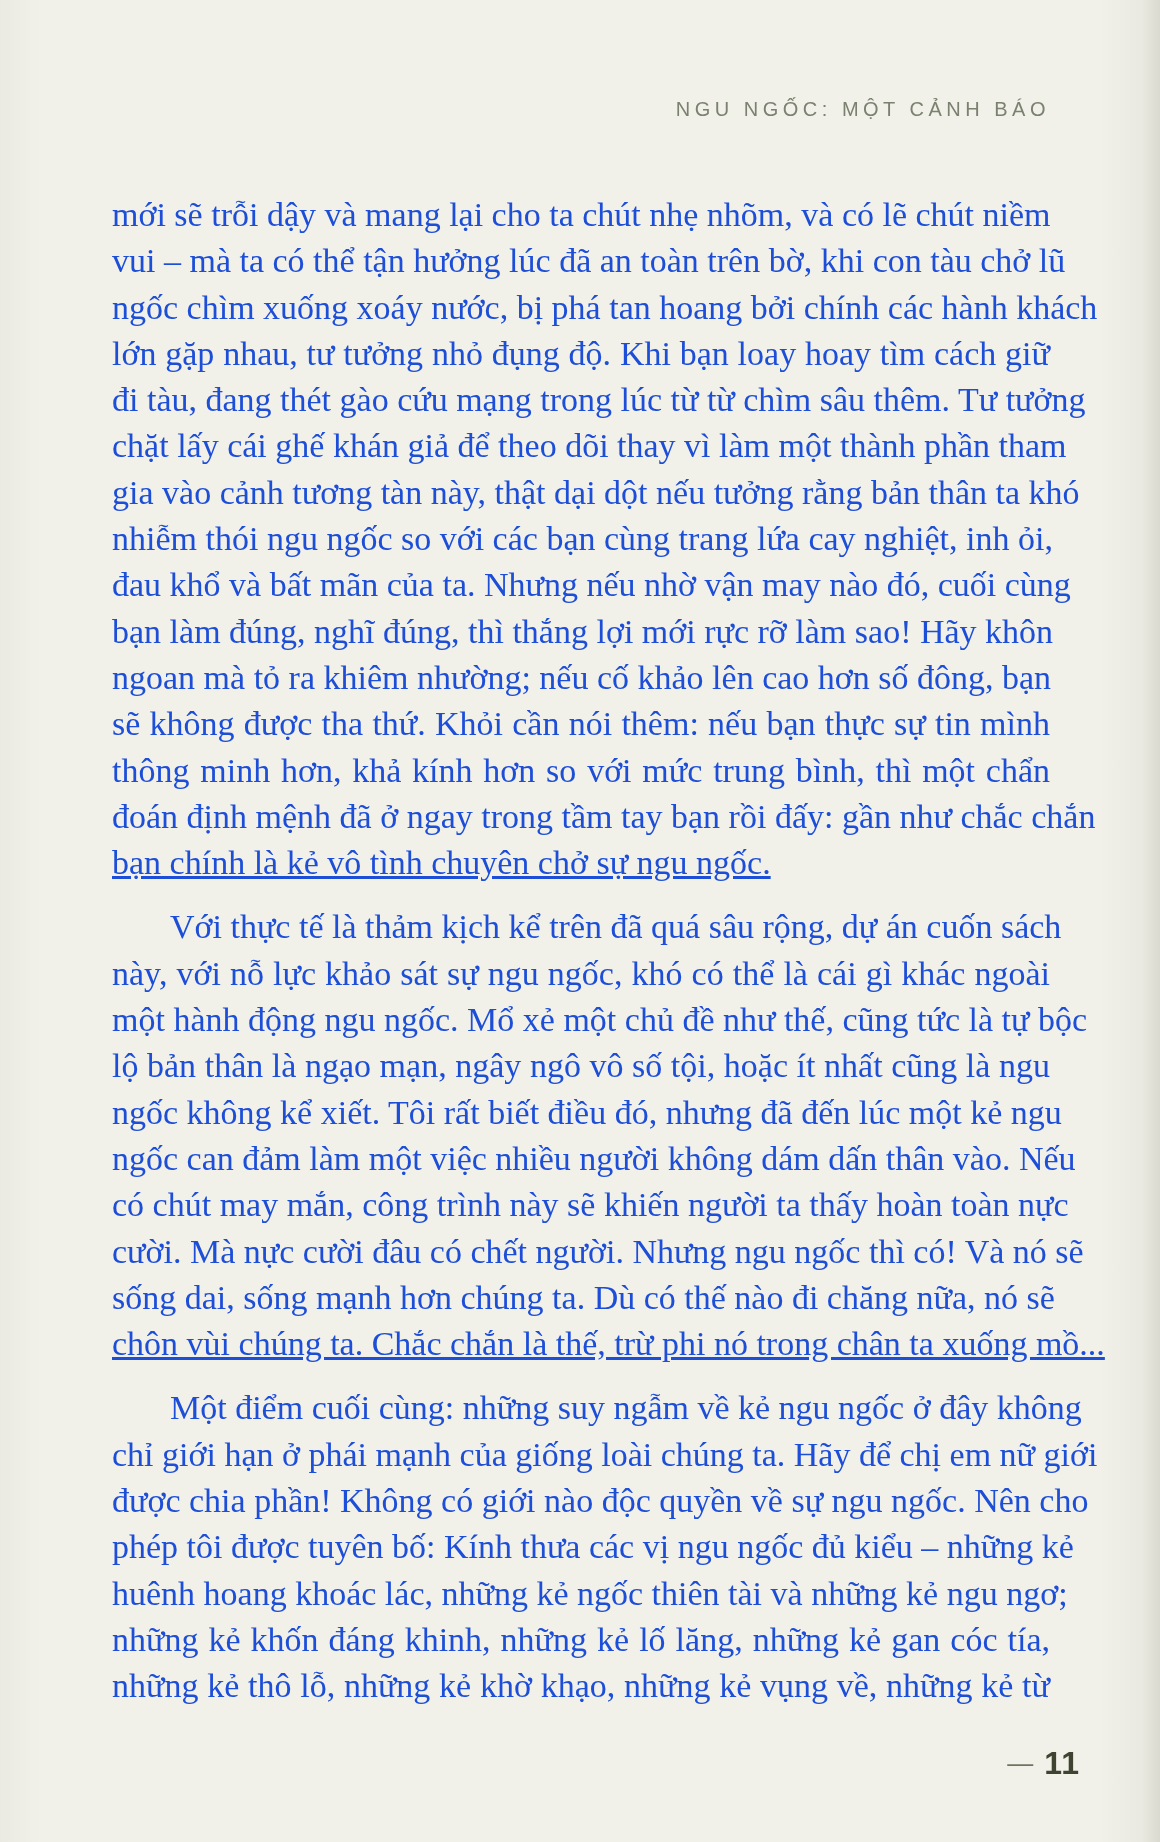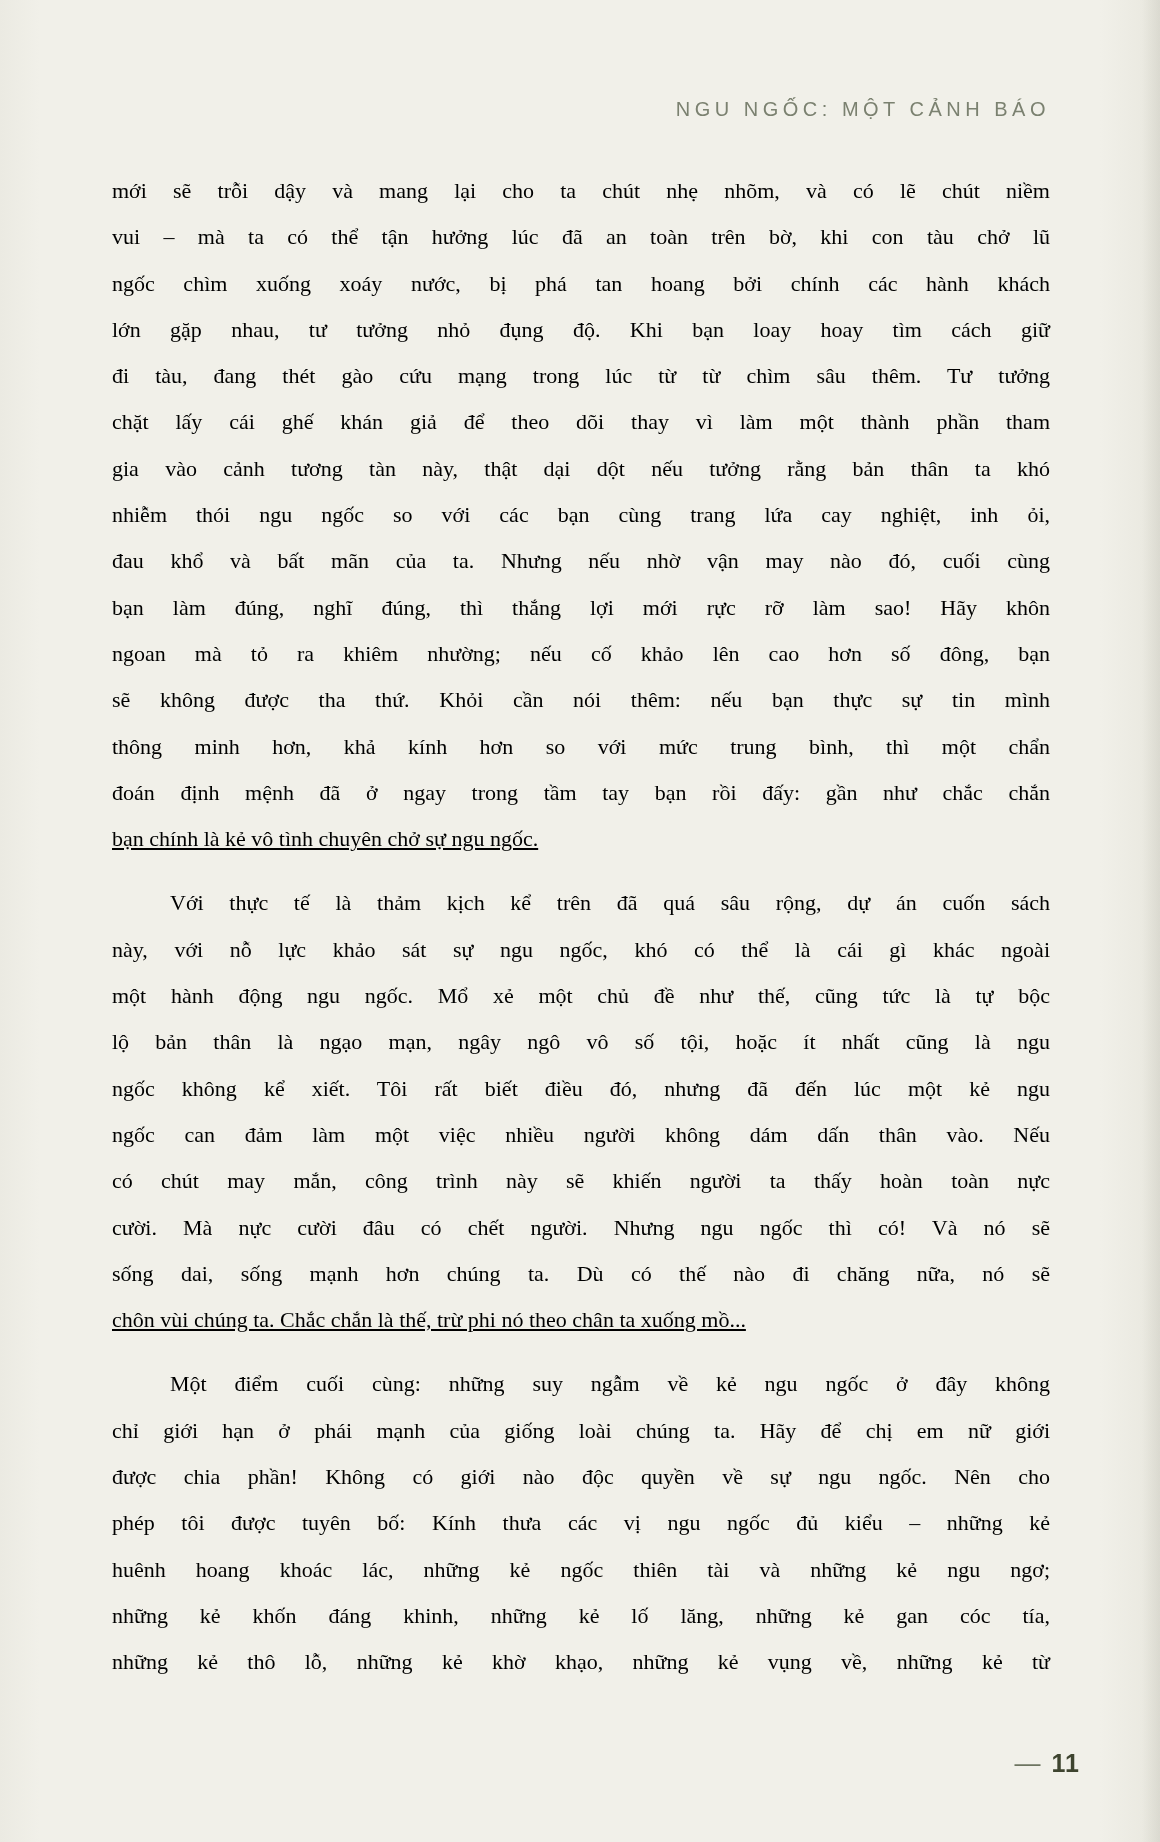--- a/index.html
+++ b/index.html
@@ -28,24 +28,24 @@
     font-size: 20px;
     font-weight: 400;
     letter-spacing: 4.5px;
     color: #7b8170;
     white-space: nowrap;
     margin-top: 12px;
   }
   .text-block {
     position: absolute;
     left: 112px;
-    top: 168px;
+    top: 192px;
     width: 938px;
-    color: #000000;
-    font-size: 22px;
+    color: #1d4ed8;
+    font-size: 34px;
   }
   .para { margin: 0; }
   .para + .para { margin-top: 18px; }
   .line {
     height: 46.3px;
     line-height: 46.3px;
     white-space: nowrap;
     text-align: justify;
     text-align-last: justify;
   }
@@ -61,21 +61,21 @@
     font-family: "Liberation Sans", sans-serif;
   }
   .footer-dash {
     color: #6d7460;
     font-size: 26px;
     line-height: 26px;
     font-weight: 400;
   }
   .footer-num {
     color: #3e442f;
-    font-size: 25px;
+    font-size: 32px;
     line-height: 26px;
     font-weight: 700;
     letter-spacing: 1px;
   }
 </style>
 </head>
 <body>
 
 <div class="page-edge-shadow"></div>
 
@@ -102,21 +102,21 @@
     <div class="para indent">
       <div class="line first">Với thực tế là thảm kịch kể trên đã quá sâu rộng, dự án cuốn sách</div>
       <div class="line">này, với nỗ lực khảo sát sự ngu ngốc, khó có thể là cái gì khác ngoài</div>
       <div class="line">một hành động ngu ngốc. Mổ xẻ một chủ đề như thế, cũng tức là tự bộc</div>
       <div class="line">lộ bản thân là ngạo mạn, ngây ngô vô số tội, hoặc ít nhất cũng là ngu</div>
       <div class="line">ngốc không kể xiết. Tôi rất biết điều đó, nhưng đã đến lúc một kẻ ngu</div>
       <div class="line">ngốc can đảm làm một việc nhiều người không dám dấn thân vào. Nếu</div>
       <div class="line">có chút may mắn, công trình này sẽ khiến người ta thấy hoàn toàn nực</div>
       <div class="line">cười. Mà nực cười đâu có chết người. Nhưng ngu ngốc thì có! Và nó sẽ</div>
       <div class="line">sống dai, sống mạnh hơn chúng ta. Dù có thế nào đi chăng nữa, nó sẽ</div>
-      <div class="line last">chôn vùi chúng ta. Chắc chắn là thế, trừ phi nó theo chân ta xuống mồ...</div>
+      <div class="line last">chôn vùi chúng ta. Chắc chắn là thế, trừ phi nó trong chân ta xuống mồ...</div>
     </div>
     <div class="para indent">
       <div class="line first">Một điểm cuối cùng: những suy ngẫm về kẻ ngu ngốc ở đây không</div>
       <div class="line">chỉ giới hạn ở phái mạnh của giống loài chúng ta. Hãy để chị em nữ giới</div>
       <div class="line">được chia phần! Không có giới nào độc quyền về sự ngu ngốc. Nên cho</div>
       <div class="line">phép tôi được tuyên bố: Kính thưa các vị ngu ngốc đủ kiểu – những kẻ</div>
       <div class="line">huênh hoang khoác lác, những kẻ ngốc thiên tài và những kẻ ngu ngơ;</div>
       <div class="line">những kẻ khốn đáng khinh, những kẻ lố lăng, những kẻ gan cóc tía,</div>
       <div class="line">những kẻ thô lỗ, những kẻ khờ khạo, những kẻ vụng về, những kẻ từ</div>
     </div>

